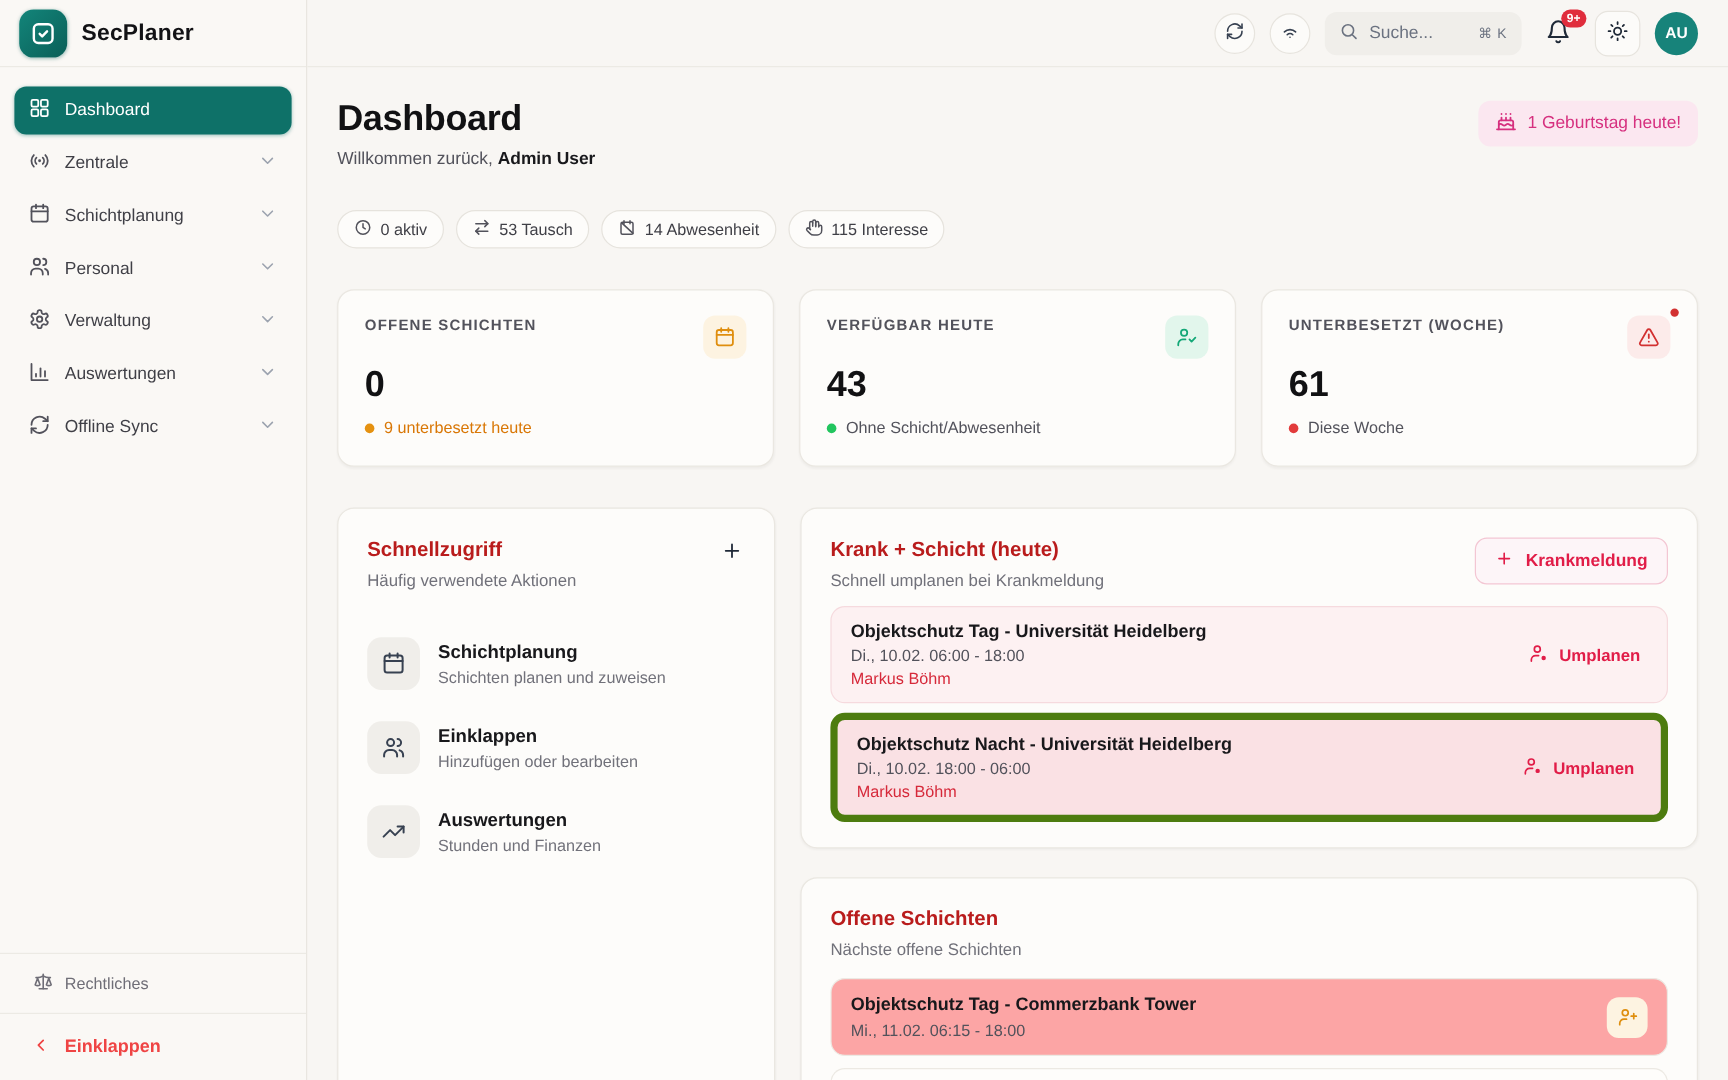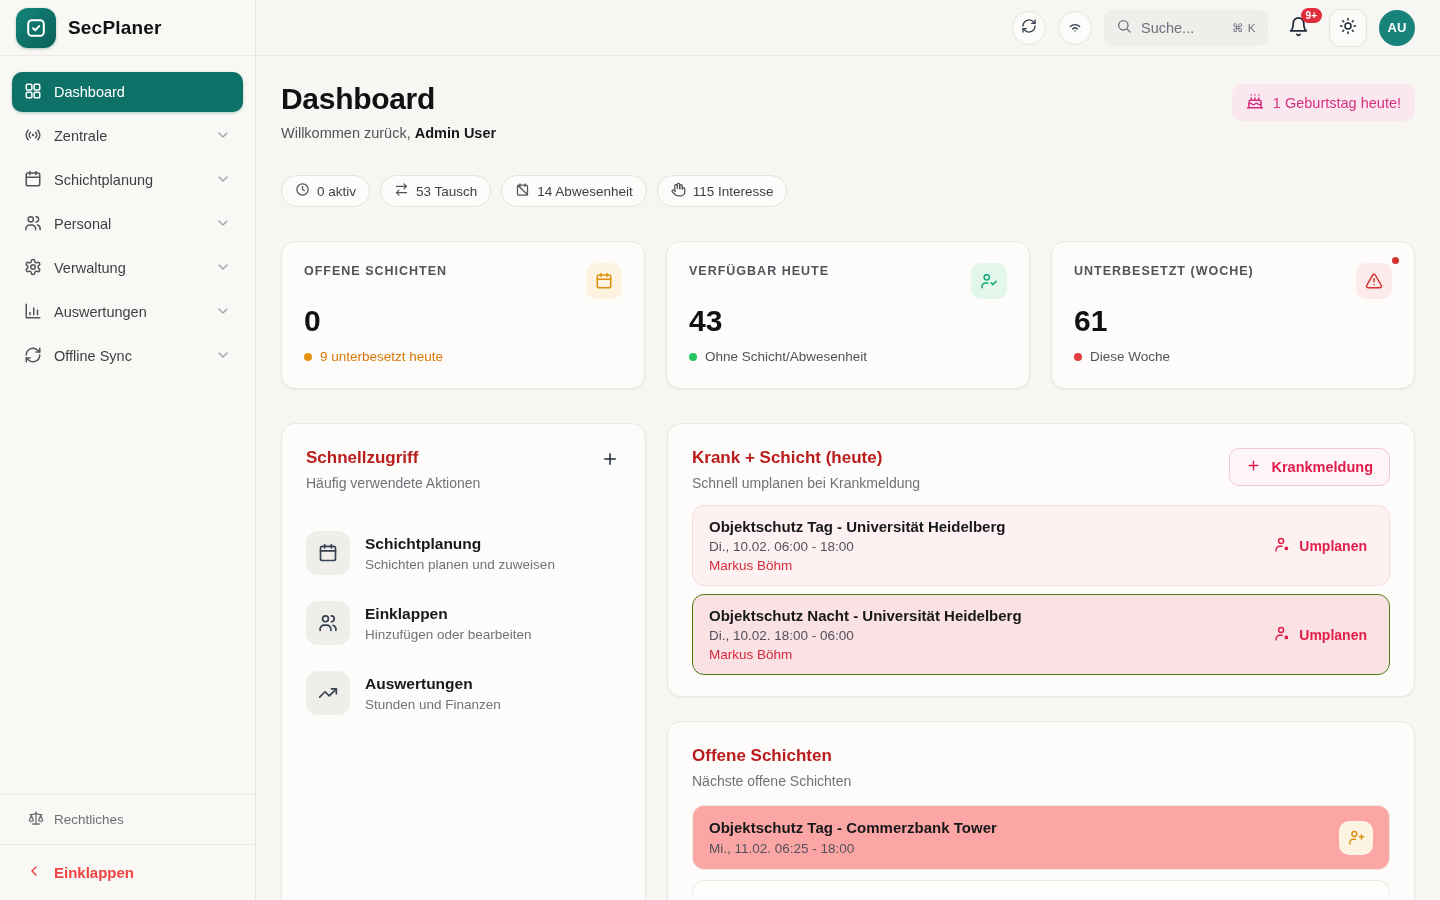--- a/index.html
+++ b/index.html
@@ -138,21 +138,21 @@
   .sick-btn {
     display:flex; align-items:center; gap:10px; background:#fdf5f8; border:1px solid #f3c6d3;
     border-radius:10px; padding:9px 16px; color:#e11d48; font-size:14.5px; font-weight:600; cursor:pointer;
     font-family:inherit;
   }
   .sick-list { margin-top:14px; display:flex; flex-direction:column; gap:8px; }
   .sick-item {
     border-radius:12px; padding:12px 16px; display:flex; align-items:center; justify-content:space-between;
   }
   .sick-item.light { background:#fdf1f2; border:1px solid #f6dade; }
-  .sick-item.strong { background:#fae1e4; border:1px solid #4d7c0f; }
+  .sick-item.strong { background:#fae1e4; border:6px solid #4d7c0f; }
   .sick-title { font-size:15px; font-weight:600; color:#18181b; }
   .sick-time { font-size:13.5px; color:#52525b; margin-top:4px; }
   .sick-person { font-size:13.5px; color:#d6293a; margin-top:4px; }
   .replan { display:flex; align-items:center; gap:8px; color:#e11d48; font-size:14px; font-weight:600; cursor:pointer; margin-right:6px; }
 
   .open-card { padding:24px; }
   .open-list { margin-top:16px; display:flex; flex-direction:column; gap:10px; }
   .open-item {
     border:1px solid #ece9e3; background:#fca5a5; border-radius:12px; padding:13px 16px;
     display:flex; align-items:center; justify-content:space-between;
@@ -538,21 +538,21 @@
             </div>
           </section>
 
           <section class="card open-card">
             <div class="card-head-title">Offene Schichten</div>
             <div class="card-head-sub">Nächste offene Schichten</div>
             <div class="open-list">
               <div class="open-item">
                 <div>
                   <div class="open-title">Objektschutz Tag - Commerzbank Tower</div>
-                  <div class="open-time">Mi., 11.02. 06:25 - 18:00</div>
+                  <div class="open-time">Mi., 11.02. 06:15 - 18:00</div>
                 </div>
                 <div class="open-tile">
                     <svg width="17" height="17" viewBox="0 0 24 24" fill="none" stroke="currentColor" stroke-width="2" stroke-linecap="round" stroke-linejoin="round">
                       <circle cx="9" cy="7" r="3.5"></circle>
                       <path d="M2.5 21v-1.5a5 5 0 0 1 5-5h3"></path>
                       <path d="M19 8v6M22 11h-6"></path>
                     </svg>
                   </div>
               </div>
               <div class="open-item-stub"></div>

